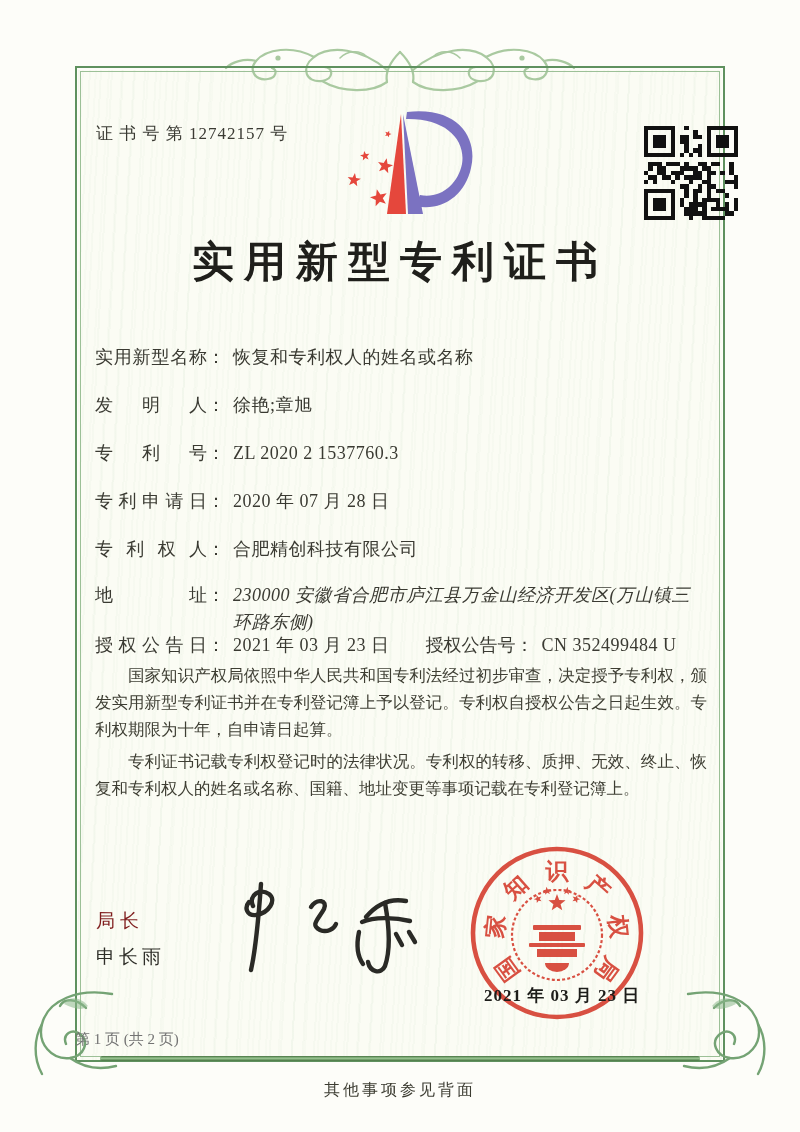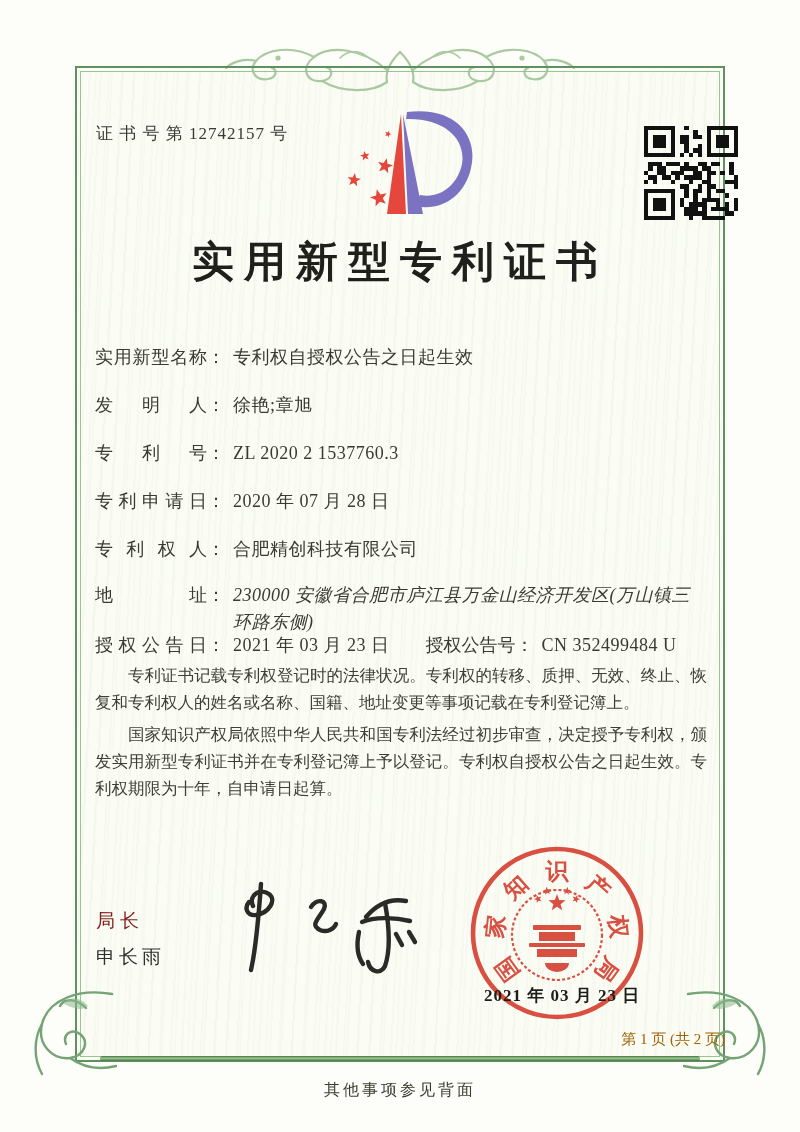--- a/index.html
+++ b/index.html
@@ -51,21 +51,21 @@
   }
   .bodytext p{margin:0 0 5px 0;text-indent:2em;}
   .director-title{position:absolute;left:96px;top:908px;font-size:19px;letter-spacing:5px;color:#7f1d1d;}
   .director-name{position:absolute;left:96px;top:944px;font-size:19px;letter-spacing:4px;color:#2e2e28;}
   .signature{position:absolute;left:198px;top:876px;}
   .seal{position:absolute;left:467px;top:843px;opacity:.92;}
   .seal-date{
     position:absolute;left:484px;top:984px;font-size:17px;font-weight:700;
     color:#1d1d1a;letter-spacing:1px;white-space:nowrap;
   }
-  .page-info{position:absolute;left:75px;top:1030px;width:650px;text-align:right;font-size:15px;color:#a16207;}
+  .page-info{position:absolute;left:75px;top:1030px;width:650px;text-align:left;font-size:15px;color:#737373;}
   .back-note{position:absolute;left:0;right:0;top:1080px;text-align:center;font-size:16px;letter-spacing:3px;color:#3c3c32;}
 </style>
 </head>
 <body>
 
 <div class="page">
 
   <svg class="orn-top" width="360" height="72" viewBox="0 0 360 72">
     <g id="orn-half" stroke="#a9c9a0" fill="none" stroke-width="2.2" stroke-linecap="round">
       <path d="M180,24 C170,34 165,44 167,54"></path>
@@ -337,21 +337,21 @@
       <rect x="13" y="20" width="1" height="1" fill="#111111"></rect>
       <rect x="14" y="20" width="1" height="1" fill="#111111"></rect>
       <rect x="15" y="20" width="1" height="1" fill="#111111"></rect>
       <rect x="16" y="20" width="1" height="1" fill="#111111"></rect>
       <rect x="17" y="20" width="1" height="1" fill="#111111"></rect>
     </svg>
 
   <h1 class="title">实用新型专利证书</h1>
 
   <div class="frow" style="top:344px">
-    <span class="flabel">实用新型名称</span><span class="fcolon">：</span><span class="fvalue">专利权自授权公告之日起生效</span>
+    <span class="flabel">实用新型名称</span><span class="fcolon">：</span><span class="fvalue">恢复和专利权人的姓名或名称</span>
   </div>
   <div class="frow" style="top:392px">
     <span class="flabel">发明人</span><span class="fcolon">：</span><span class="fvalue">徐艳;章旭</span>
   </div>
   <div class="frow" style="top:440px">
     <span class="flabel">专利号</span><span class="fcolon">：</span><span class="fvalue">ZL 2020 2 1537760.3</span>
   </div>
   <div class="frow" style="top:488px">
     <span class="flabel">专利申请日</span><span class="fcolon">：</span><span class="fvalue">2020 年 07 月 28 日</span>
   </div>
@@ -364,22 +364,22 @@
   <div class="frow" style="top:632px">
     <div class="fgroup fgroup-left">
       <span class="flabel">授权公告日</span><span class="fcolon">：</span><span class="fvalue">2021 年 03 月 23 日</span>
     </div>
     <div class="fgroup">
       <span>授权公告号</span><span class="fcolon">：</span><span class="fvalue">CN 352499484 U</span>
     </div>
   </div>
 
   <div class="bodytext">
+    <p>国家知识产权局依照中华人民共和国专利法经过初步审查，决定授予专利权，颁发实用新型专利证书并在专利登记簿上予以登记。专利权自授权公告之日起生效。专利权期限为十年，自申请日起算。</p>
     <p>专利证书记载专利权登记时的法律状况。专利权的转移、质押、无效、终止、恢复和专利权人的姓名或名称、国籍、地址变更等事项记载在专利登记簿上。</p>
-    <p>国家知识产权局依照中华人民共和国专利法经过初步审查，决定授予专利权，颁发实用新型专利证书并在专利登记簿上予以登记。专利权自授权公告之日起生效。专利权期限为十年，自申请日起算。</p>
   </div>
 
   <div class="director-title">局长</div>
   <div class="director-name">申长雨</div>
 
   <svg class="signature" width="240" height="112" viewBox="0 0 240 112">
     <g stroke="#2a2a26" fill="none" stroke-width="4.4" stroke-linecap="round" stroke-linejoin="round">
       <path d="M55,30 C50,19 62,12 71,18 C79,24 71,37 58,39 C49,40 46,32 51,26"></path>
       <path d="M63,8 C61,36 58,72 53,94"></path>
       <path d="M113,31 C119,22 130,24 126,33 C120,44 112,49 122,54 C129,57 136,53 138,48"></path>

